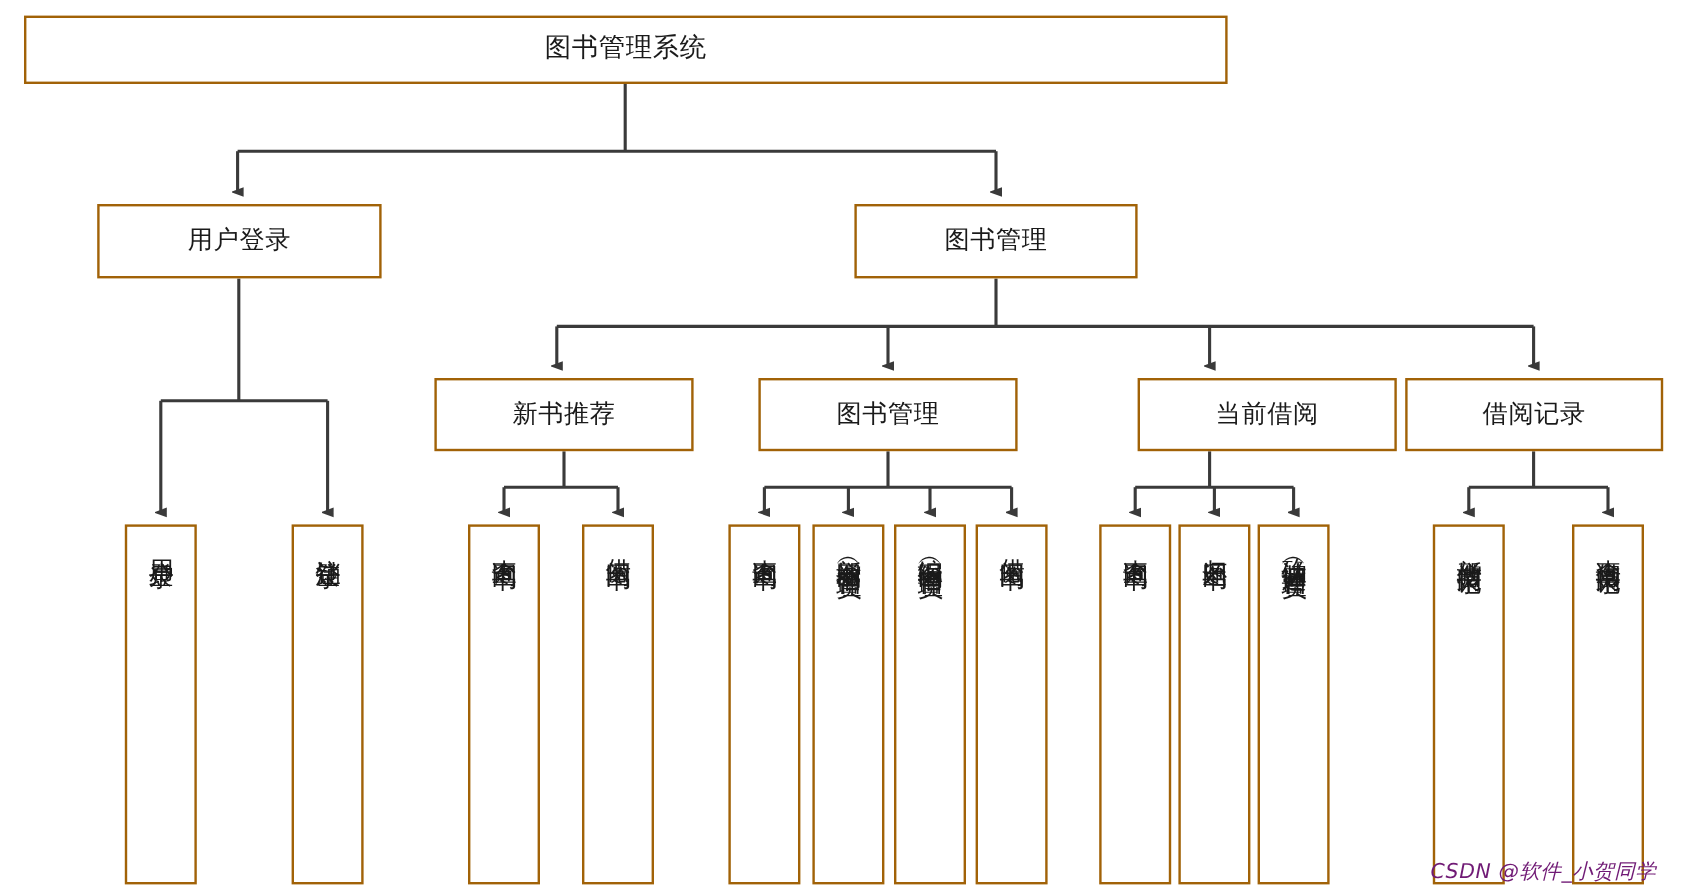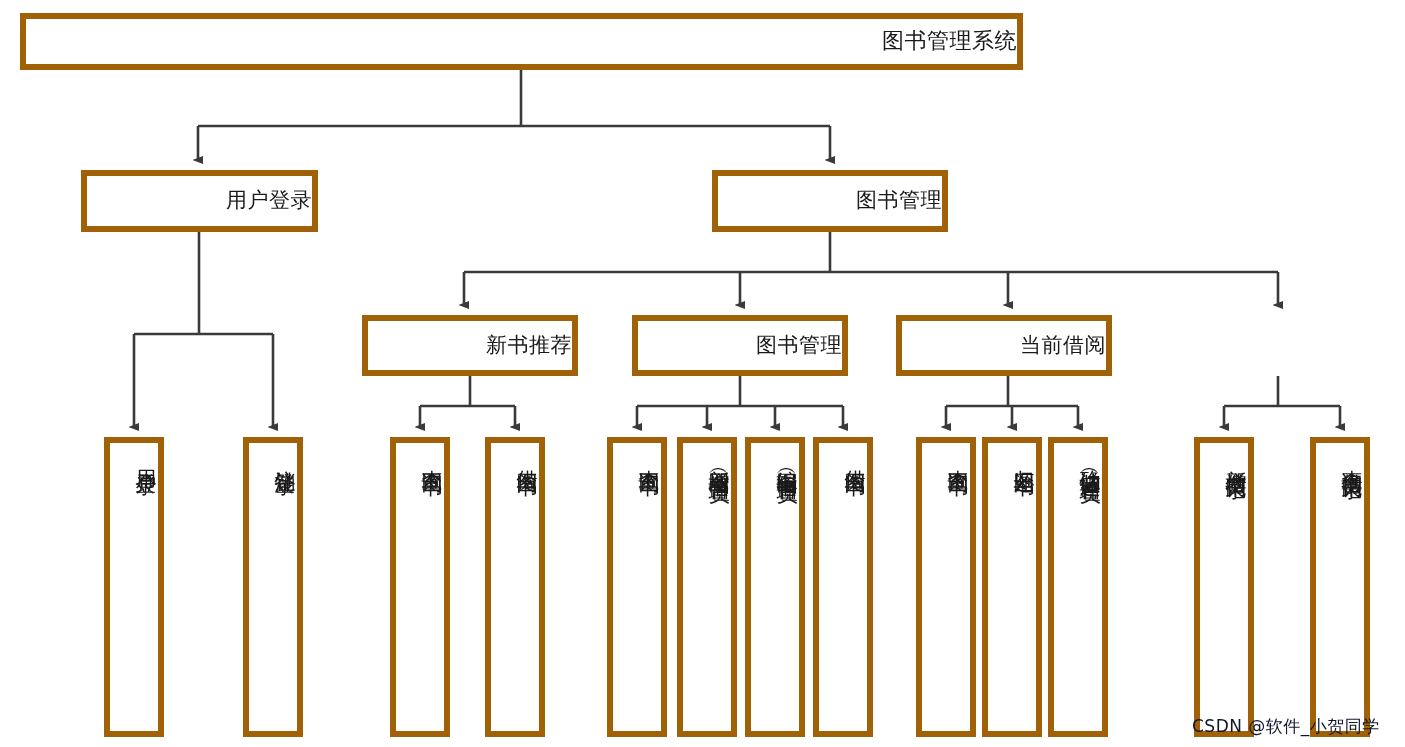--- a/index.html
+++ b/index.html
@@ -22,25 +22,25 @@
     position: absolute;
     left: 0;
     top: 0;
     width: 1405px;
     height: 747px;
     pointer-events: none;
   }
   .node {
     position: absolute;
     box-sizing: border-box;
-    border: 6px solid #a16207;
+    border: 2px solid #a16207;
     background: #ffffff;
     display: flex;
     align-items: center;
-    justify-content: flex-end;
+    justify-content: center;
     color: #1a1a1a;
   }
   .node .label {
     display: block;
     text-align: center;
     line-height: 1.12;
     letter-spacing: 0.5px;
   }
   
   .node.horiz .label {
@@ -56,25 +56,26 @@
   .node.vert .label {
     writing-mode: vertical-rl;
     text-orientation: upright;
     font-size: 21px;
     line-height: 1.18;
     letter-spacing: 2px;
     white-space: nowrap;
   }
   .watermark {
     position: absolute;
-    color: #0f172a;
+    color: #701a75;
     font-size: 17px;
     white-space: nowrap;
     letter-spacing: 0.5px;
     user-select: none;
+    font-style: italic;
   }
 </style>
 </head>
 <body>
 
 <div id="canvas">
 
   <svg class="wires" viewBox="0 0 1405 747">
     <defs>
       <marker id="arrow" markerWidth="10" markerHeight="10" refX="5" refY="5" orient="auto" markerUnits="userSpaceOnUse">
@@ -135,22 +136,25 @@
   <div class="node horiz" style="left:362px; top:315px; width:216px; height:61px;">
     <span class="label">新书推荐</span>
   </div>
 
   <div class="node horiz" style="left:712px; top:170px; width:236px; height:62px;">
     <span class="label">图书管理</span>
   </div>
   <div class="node horiz" style="left:632px; top:315px; width:216px; height:61px;">
     <span class="label">图书管理</span>
   </div>
-  <div class="node horiz" style="left:896px; top:315px; width:216px; height:61px;">
+  <div class="node horiz" style="left:948px; top:315px; width:216px; height:61px;">
     <span class="label">当前借阅</span>
+  </div>
+  <div class="node horiz" style="left:1171px; top:315px; width:215px; height:61px;">
+    <span class="label">借阅记录</span>
   </div>
 
   <div class="node vert" style="left:104px; top:437px; width:60px; height:300px;">
     <span class="label">用户登录</span>
   </div>
   <div class="node vert" style="left:243px; top:437px; width:60px; height:300px;">
     <span class="label">注销登录</span>
   </div>
 
   <div class="node vert" style="left:390px; top:437px; width:60px; height:300px;">

